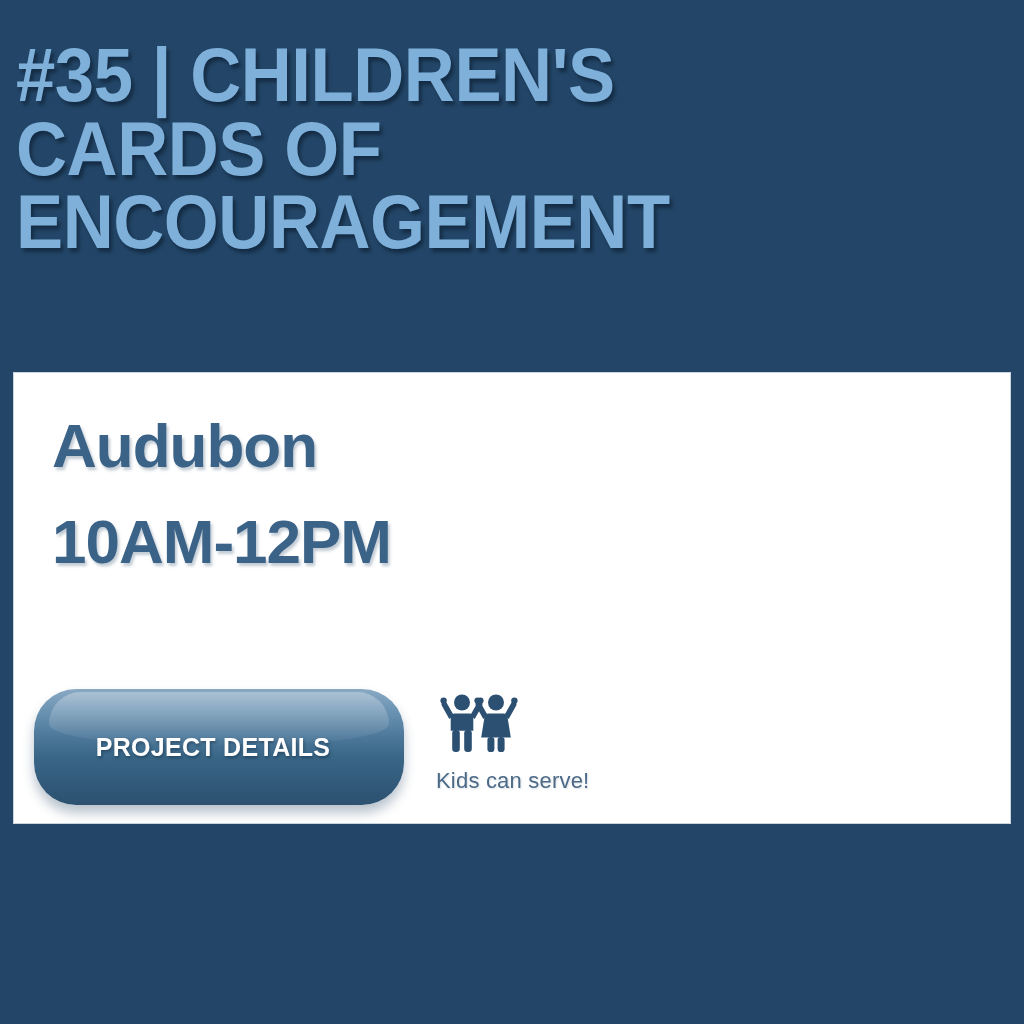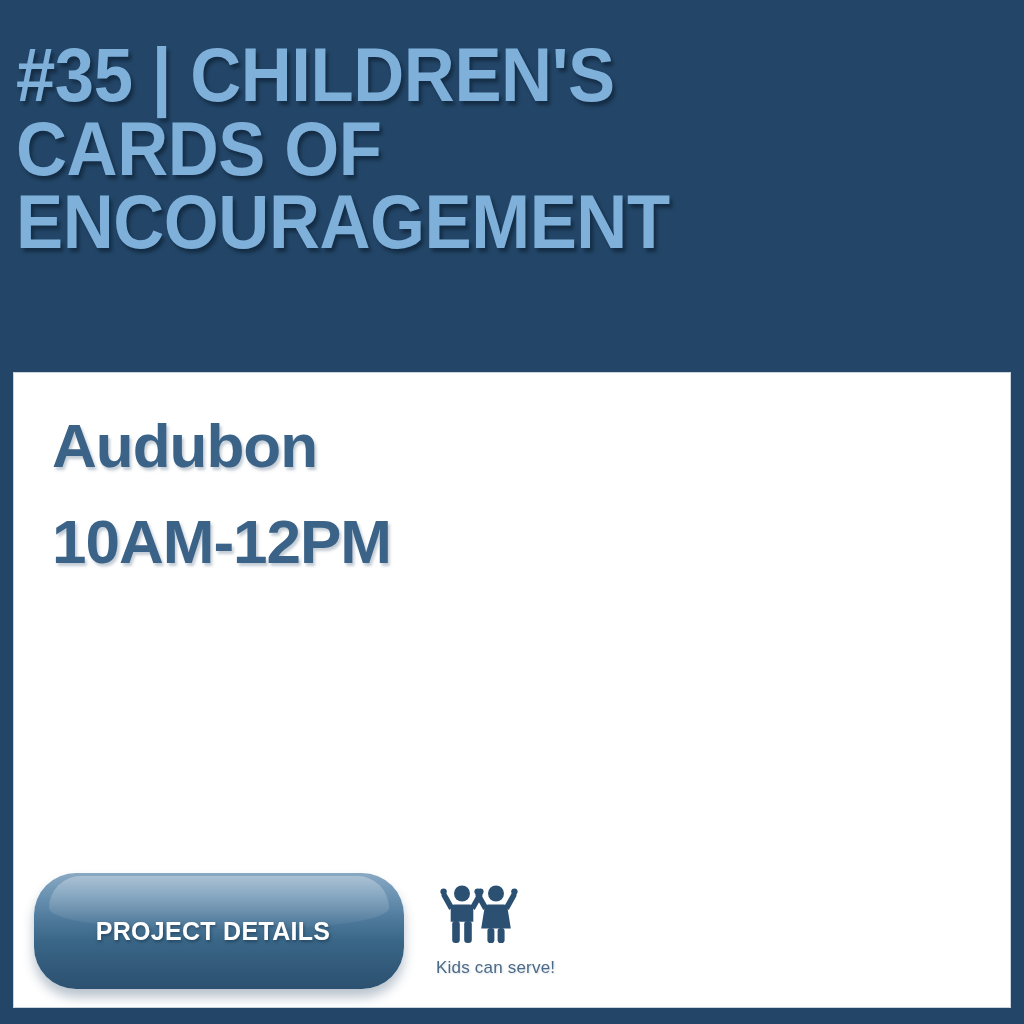--- a/index.html
+++ b/index.html
@@ -27,21 +27,21 @@
     white-space:nowrap;
     transform:scaleX(0.93);
     transform-origin:left center;
     text-shadow:3px 4px 4px rgba(10,24,40,0.55);
   }
 
   
   .card{
     position:absolute;
     left:13px; top:372px;
-    width:998px; height:636px;
+    width:998px; height:452px;
     background:#FFFFFF;
     border:1px solid #C9D4DE;
     box-sizing:border-box;
   }
   .card-inner{
     position:relative;
     width:100%;height:100%;
     padding:42px 30px 0 30px;
     box-sizing:border-box;
   }
@@ -127,21 +127,21 @@
     margin-left:32px;
     padding-bottom:8px;
     display:flex;
     flex-direction:column;
     align-items:flex-start;
   }
   .kids-icon{display:block;margin:0 0 6px 4px;}
   .kids-note{
     font-family:"Liberation Sans", sans-serif;
     font-weight:400;
-    font-size:17px;
+    font-size:22px;
     line-height:1.45;
     letter-spacing:0.2px;
     color:#4C6A87;
     white-space:nowrap;
     text-shadow:1px 1px 2px rgba(150,165,180,0.35);
   }
 </style>
 </head>
 <body>
 

